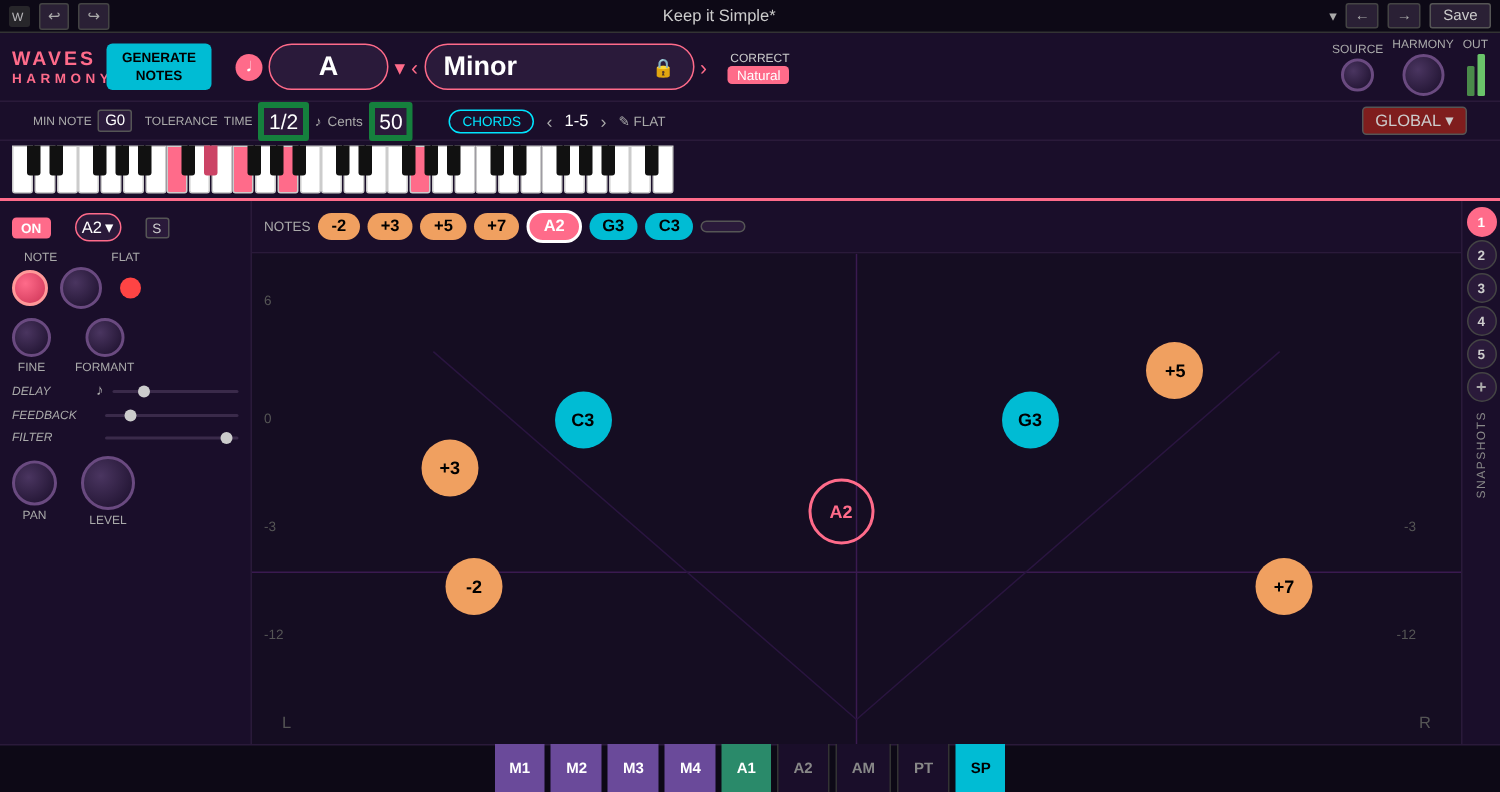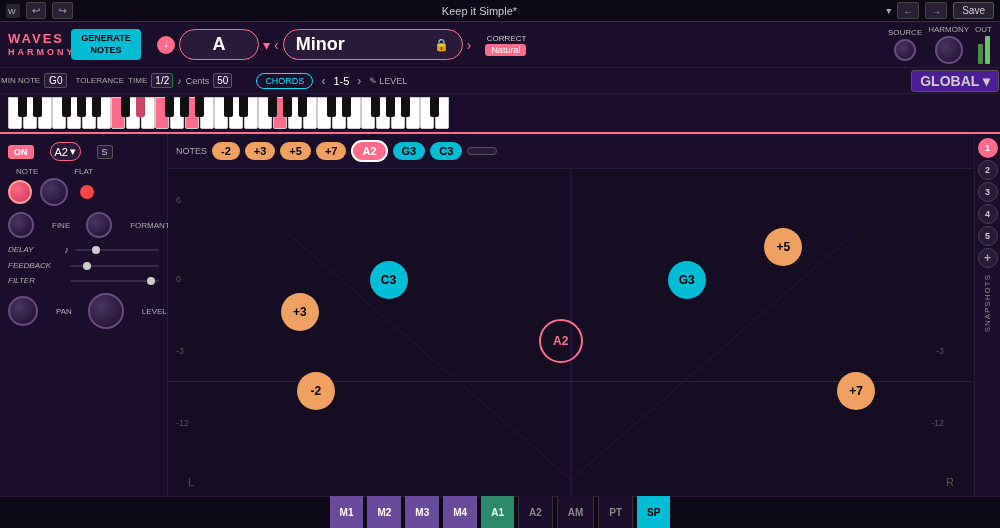--- a/index.html
+++ b/index.html
@@ -204,21 +204,21 @@
       background: #4a8a4a;
       border-radius: 1px;
     }
 
     
     .sub-header {
       display: flex;
       align-items: center;
       background: #1a0e2a;
       height: 26px;
-      padding: 0 1px;
+      padding: 0 22px;
       gap: 8px;
       border-bottom: 1px solid #2a1a3a;
     }
     .min-note-section {
       display: flex;
       align-items: center;
       gap: 4px;
     }
     .section-label {
       font-size: 8px;
@@ -233,23 +233,23 @@
       padding: 1px 4px;
       border-radius: 2px;
     }
     .tolerance-section {
       display: flex;
       align-items: center;
       gap: 4px;
     }
     .time-select {
       background: #2a1a3a;
-      border: 1px solid #15803d;
-      color: #fff;
-      font-size: 10px;
+      border: 4px solid #15803d;
+      color: #fff;
+      font-size: 14px;
       padding: 1px 3px;
       border-radius: 2px;
     }
     .chords-pill {
       background: transparent;
       border: 1px solid #00e5ff;
       color: #00e5ff;
       font-size: 9px;
       padding: 2px 8px;
       border-radius: 10px;
@@ -259,28 +259,27 @@
       color: #fff;
       font-size: 11px;
     }
     .edit-btn {
       color: #aaa;
       font-size: 9px;
       cursor: pointer;
     }
     .global-btn {
       margin-left: auto;
-      background: #4c1d95;
+      background: #7f1d1d;
       border: 1px solid #555;
       color: #ccc;
-      font-size: 14px;
+      font-size: 11px;
       padding: 2px 8px;
       border-radius: 3px;
       cursor: pointer;
-      font-weight: bold;
     }
 
     
     .piano-wrapper {
       background: #1a0e2a;
       height: 40px;
       padding: 4px 8px;
       display: flex;
       align-items: center;
       border-bottom: 2px solid #ff6b8a;
@@ -396,23 +395,23 @@
       background: #ff4444;
       border-radius: 50%;
       margin-left: 4px;
     }
     .fine-formant-row {
       display: flex;
       gap: 16px;
     }
     .fine-group, .formant-group {
       display: flex;
-      flex-direction: row;
-      align-items: center;
-      gap: 18px;
+      flex-direction: column;
+      align-items: center;
+      gap: 2px;
     }
     .slider-row {
       display: flex;
       align-items: center;
       gap: 6px;
     }
     .slider-label {
       font-size: 8px;
       color: #aaa;
       width: 50px;
@@ -629,21 +628,21 @@
     <span style="color:#aaa;font-size:9px;">♪</span>
     <span style="color:#aaa;font-size:9px;">Cents</span>
     <div class="time-select">50</div>
   </div>
 
   <div style="display:flex;align-items:center;gap:8px;margin-left:16px;">
     <div class="chords-pill">CHORDS</div>
     <span style="color:#aaa;font-size:12px;">‹</span>
     <span class="chords-range">1-5</span>
     <span style="color:#aaa;font-size:12px;">›</span>
-    <span class="edit-btn">✎ LEVEL</span>
+    <span class="edit-btn">✎ FLAT</span>
   </div>
 
   <div class="global-btn" style="margin-left:auto;">GLOBAL ▾</div>
 </div>
 
 <div class="piano-wrapper">
   <div class="piano-keys">
 
     <div class="white-key"></div>
     <div class="black-key"></div>

